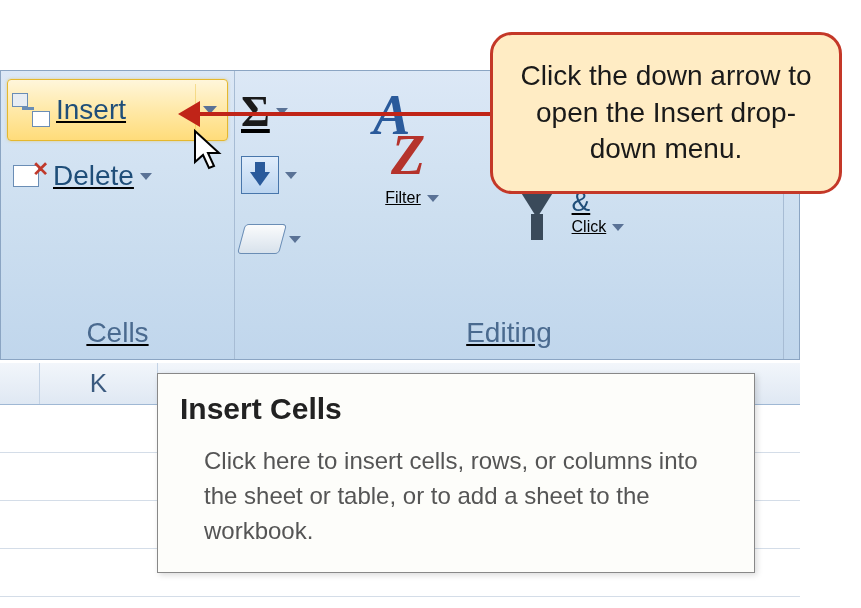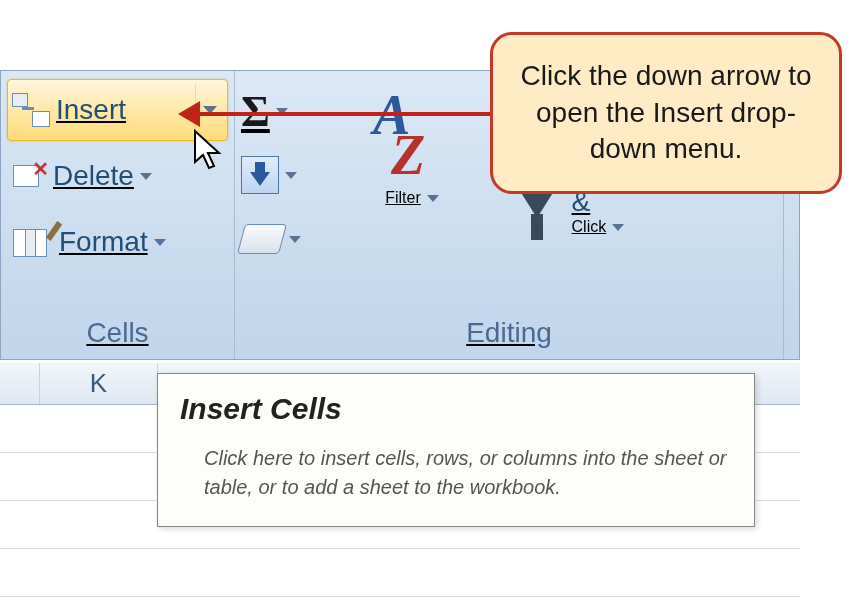--- a/index.html
+++ b/index.html
@@ -410,30 +410,29 @@
     .tooltip {
       position: absolute;
       top: 373px;
       left: 157px;
       width: 598px;
       background: #fdfdfa;
       border: 1px solid #888;
       padding: 18px 22px 24px 22px;
       z-index: 15;
       box-shadow: 2px 2px 6px rgba(0,0,0,0.15);
-      font-style: italic;
     }
     .tooltip-title {
       font-size: 30px;
       font-weight: bold;
       color: #222;
       margin-bottom: 18px;
     }
     .tooltip-body {
-      font-size: 20px;
+      font-size: 24px;
       color: #555;
       line-height: 1.45;
       padding-left: 24px;
     }
   </style>
 </head>
 <body>
 
 <div class="ribbon">
   <div class="group-cells">
@@ -448,28 +447,20 @@
         <div class="split-arrow">
           <div class="chevron-small"></div>
         </div>
       </div>
       <div class="btn-row">
         <div class="icon-delete">
           <div class="icon-del-grid"></div>
           <div class="icon-del-x">✕</div>
         </div>
         <span class="btn-text">Delete</span>
-        <div class="chevron-tiny"></div>
-      </div>
-      <div class="btn-row">
-        <div class="icon-format">
-          <div class="fmt-grid"></div>
-          <div class="fmt-brush"></div>
-        </div>
-        <span class="btn-text">Format</span>
         <div class="chevron-tiny"></div>
       </div>
     </div>
     <div class="group-label">Cells</div>
   </div>
 
   <div class="group-editing">
     <div class="editing-top">
       <div class="edit-col1">
         <div class="edit-item">

